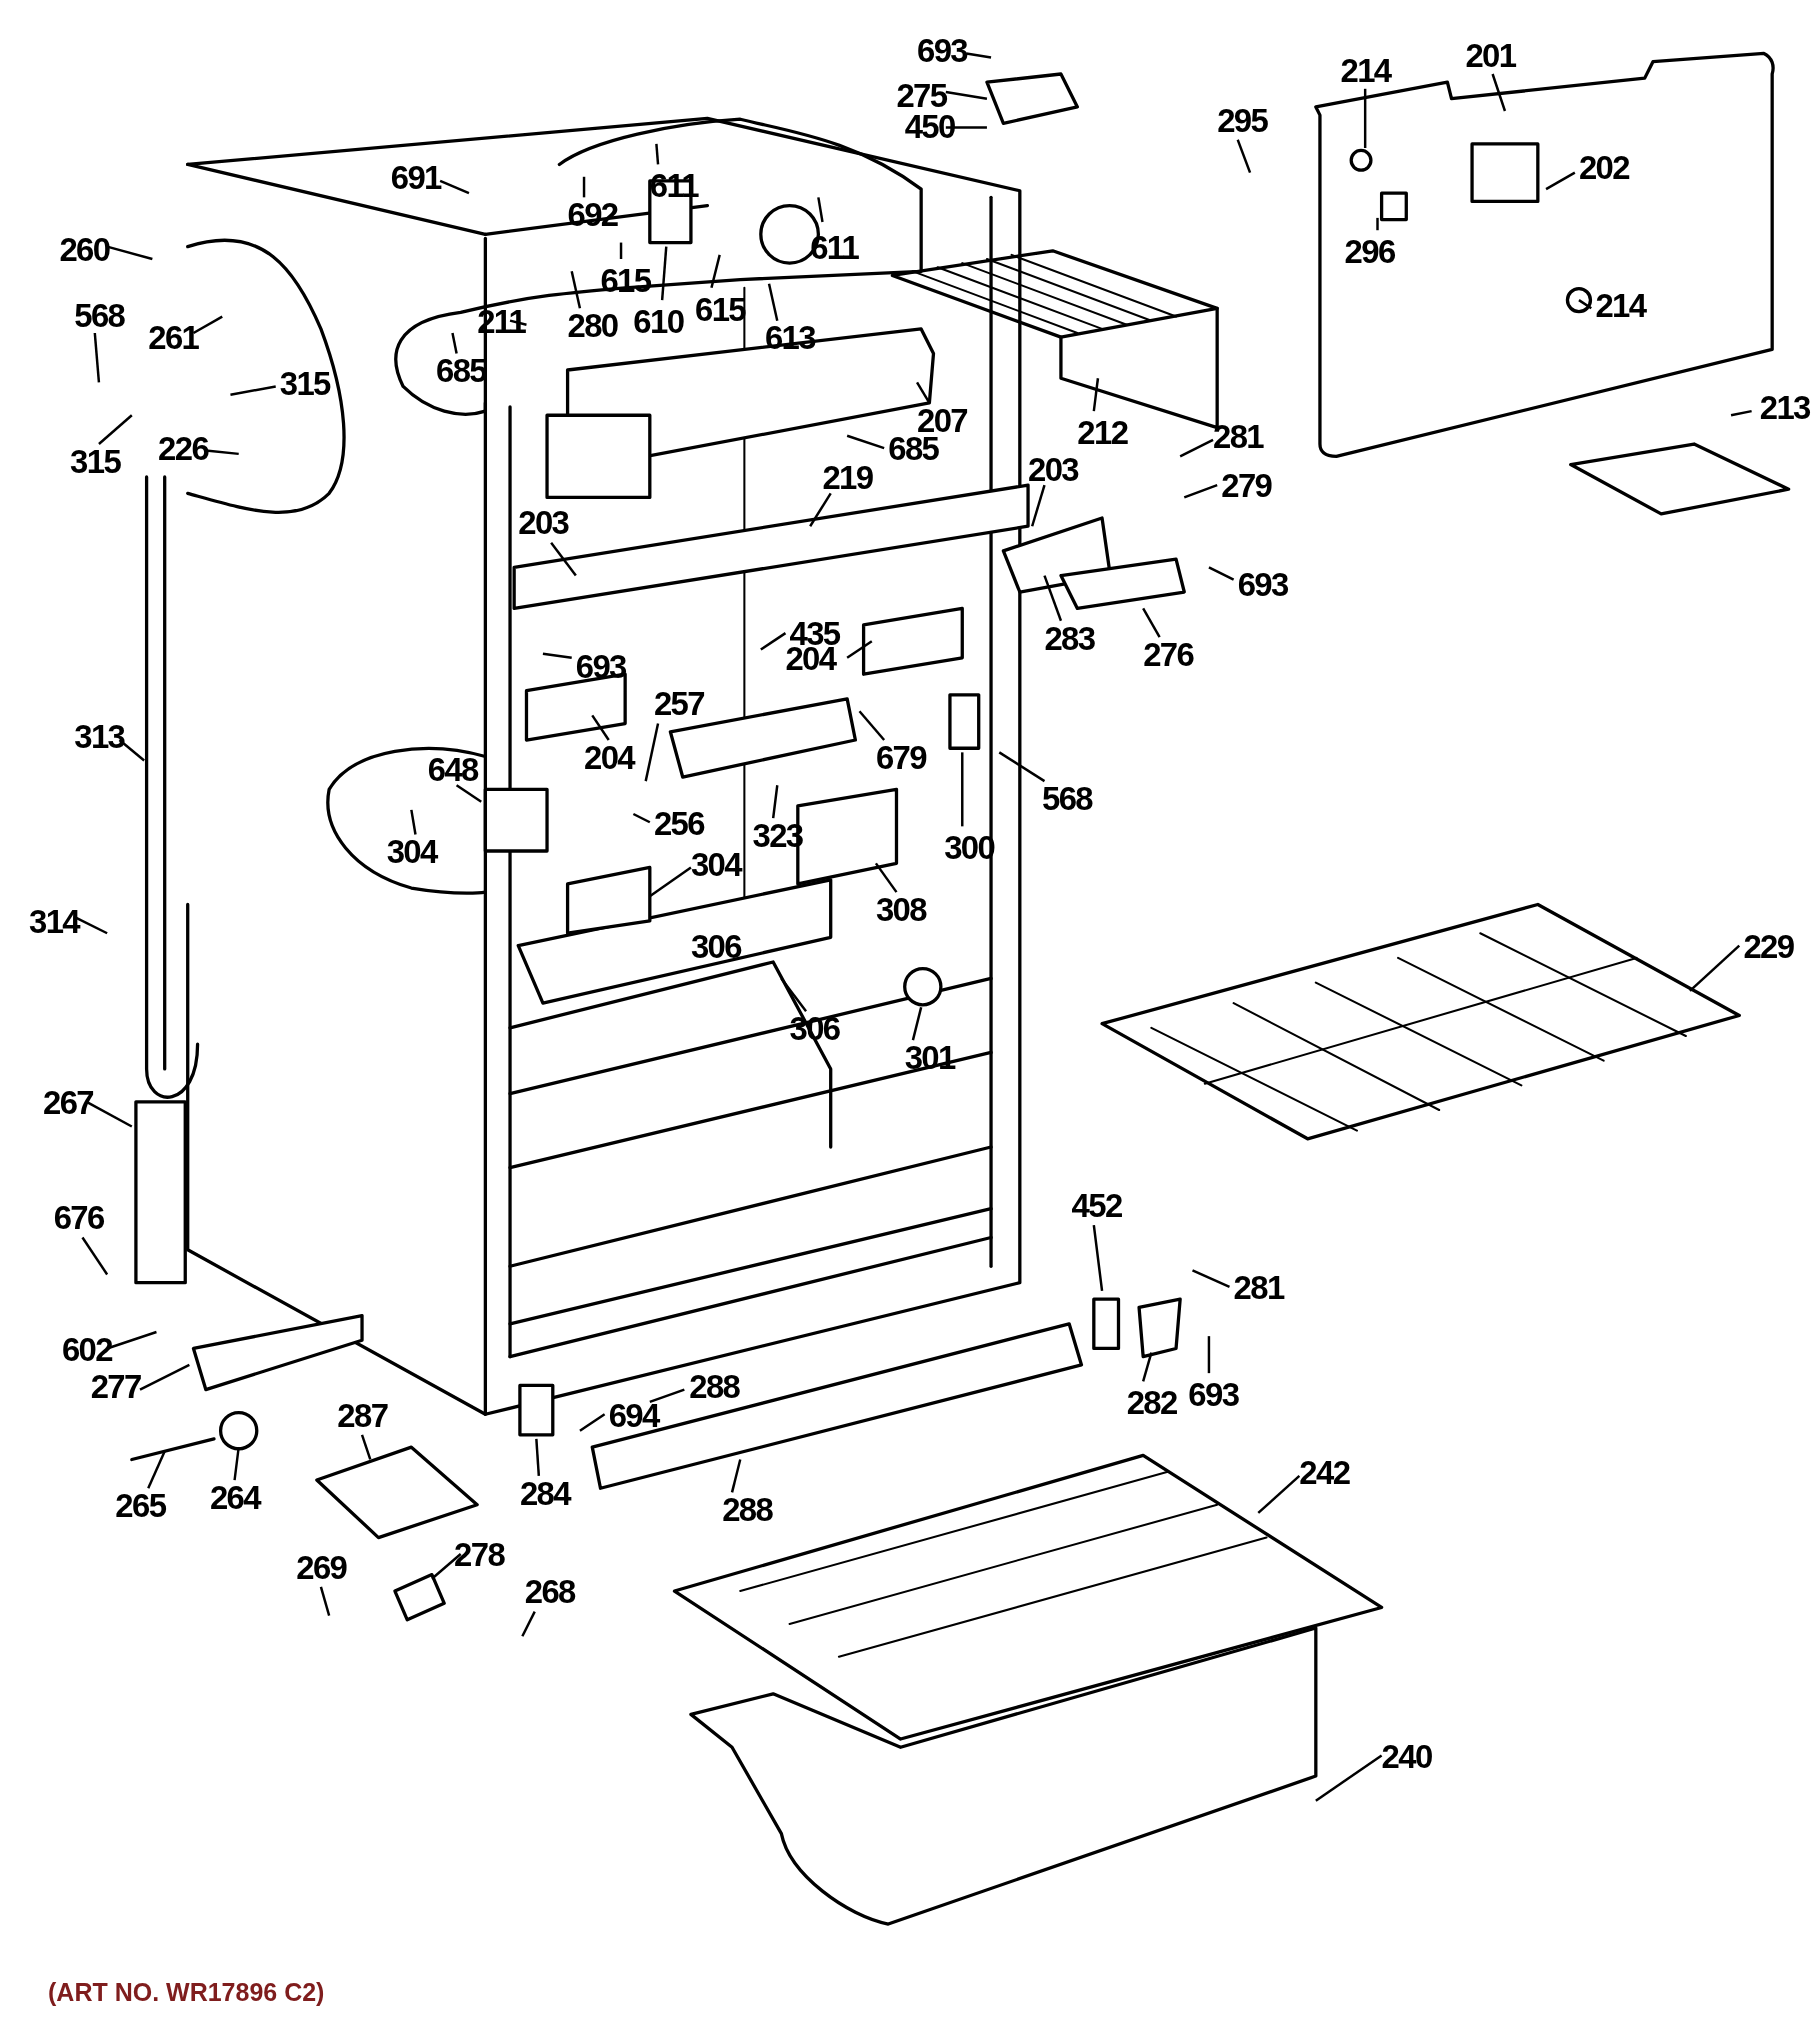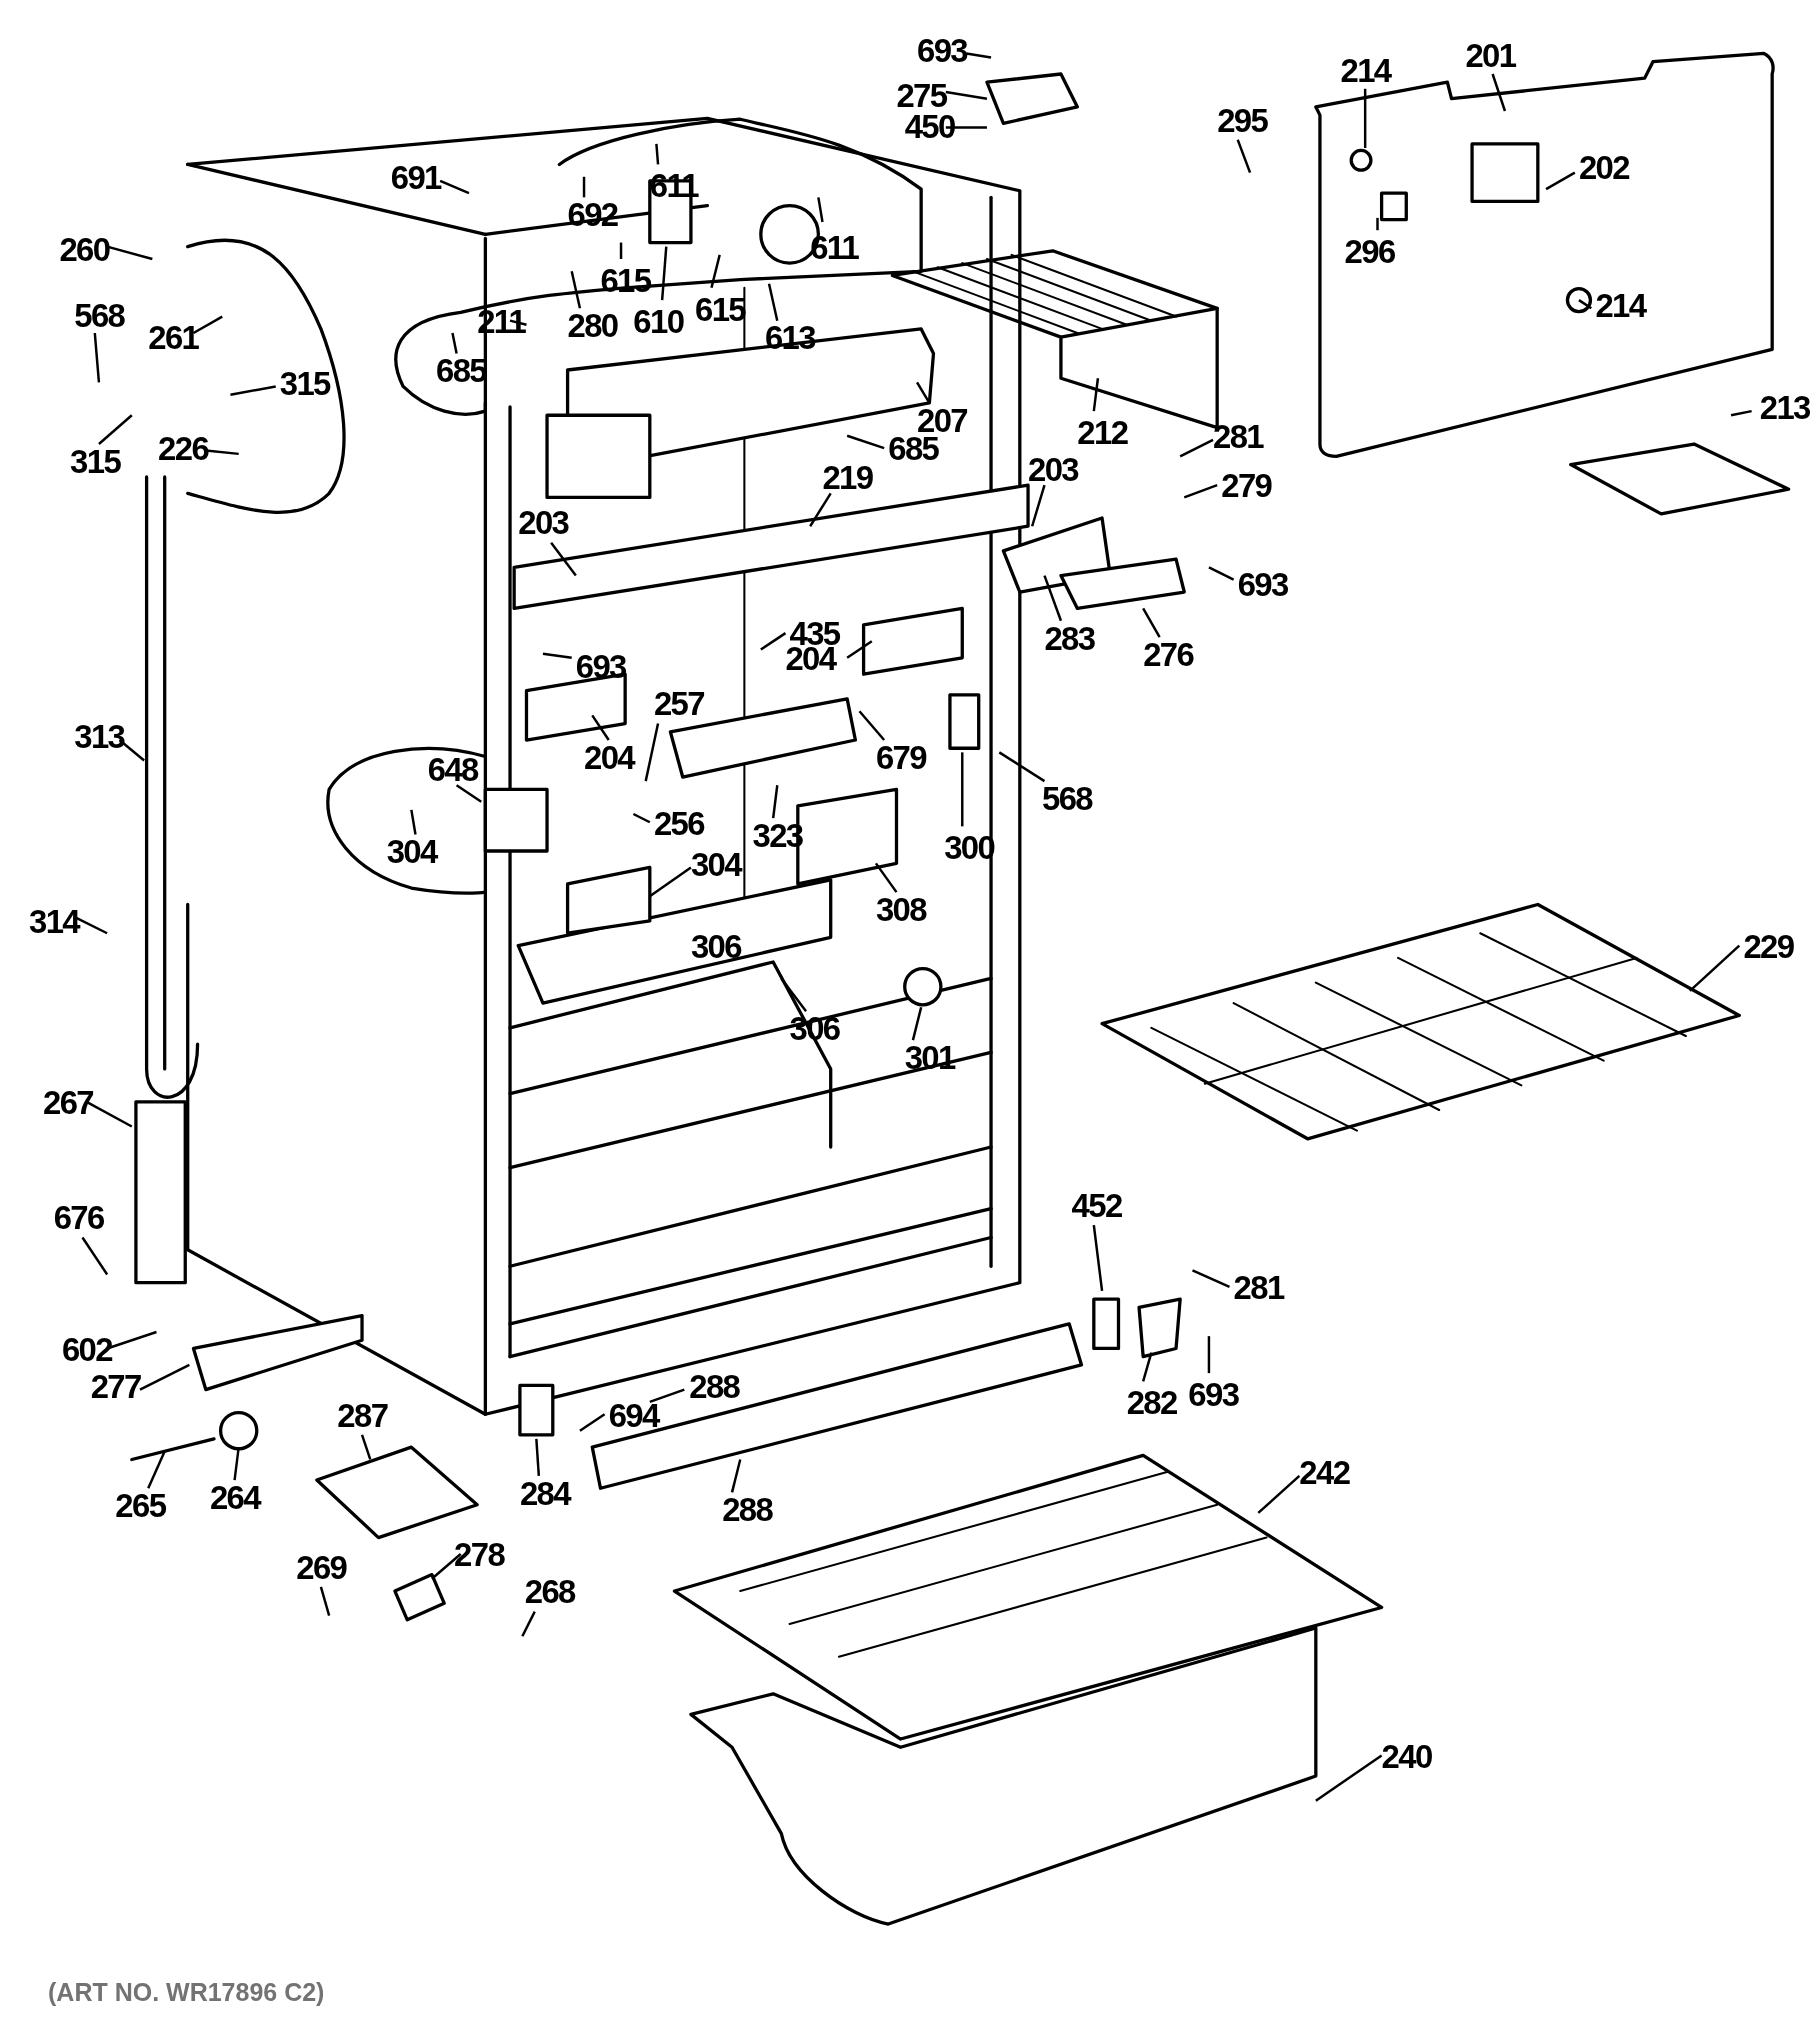--- a/index.html
+++ b/index.html
@@ -3,21 +3,21 @@
 <meta charset="utf-8">
 <style>
   html, body { margin:0; padding:0; background:#ffffff; }
   body { width:1816px; height:2026px; position:relative; overflow:hidden; font-family:"Liberation Sans", sans-serif; }
   svg.diagram { position:absolute; left:0; top:0; width:1816px; height:2026px; }
   .ln { stroke:#000; stroke-width:4; fill:none; stroke-linecap:round; stroke-linejoin:round; }
   .lt { stroke:#000; stroke-width:2.5; fill:none; stroke-linecap:round; }
   .part { stroke:#000; stroke-width:4; fill:#fff; stroke-linejoin:round; }
   .leader { stroke:#000; stroke-width:3; fill:none; }
   .callout { font-family:"Liberation Sans", sans-serif; font-size:40px; font-weight:bold; fill:#000; letter-spacing:-2px; }
-  .artno { position:absolute; left:48px; top:1978px; font-size:25px; font-weight:bold; color:#737373; font-family:"Liberation Sans", sans-serif; }
+  .artno { position:absolute; left:48px; top:1978px; font-size:25px; font-weight:bold; color:#7f1d1d; font-family:"Liberation Sans", sans-serif; }
 </style>
 </head>
 <body>
 
 <svg class="diagram" viewBox="0 0 2208 2464" xmlns="http://www.w3.org/2000/svg">
 
   <g>
     <polyline class="ln" points="228,200 860,144 1240,232 1240,1560 590,1720 228,1520 228,1100"></polyline>
     <line class="ln" x1="228" y1="200" x2="590" y2="285"></line>
     <line class="ln" x1="590" y1="285" x2="860" y2="250"></line>

